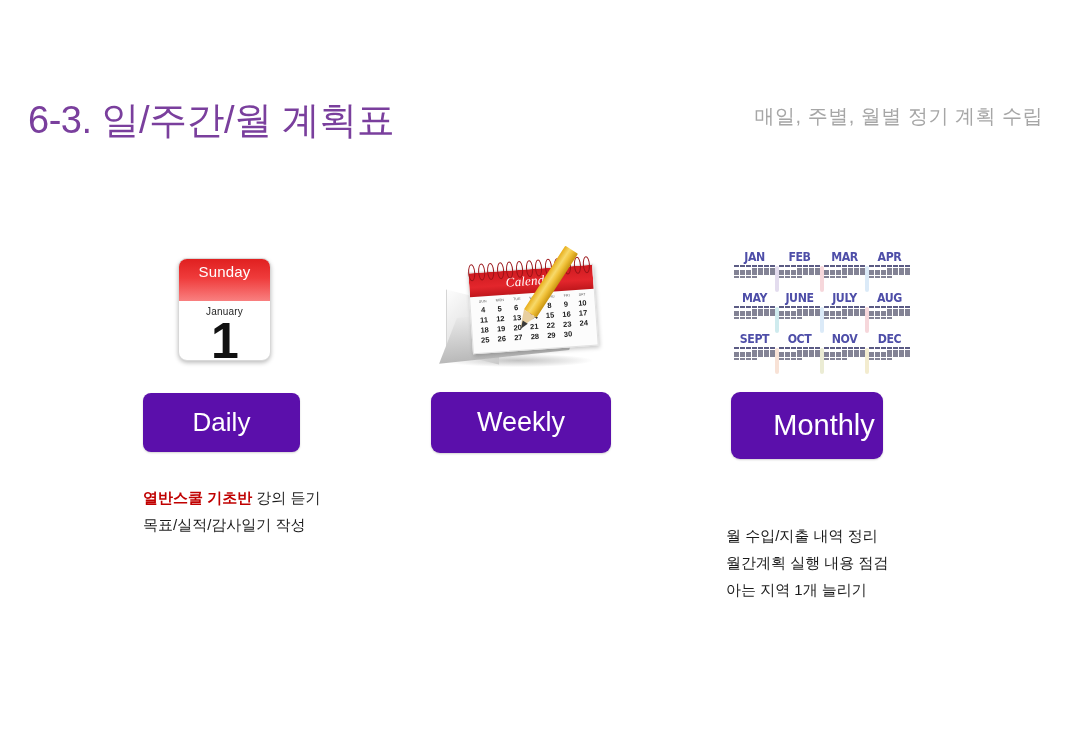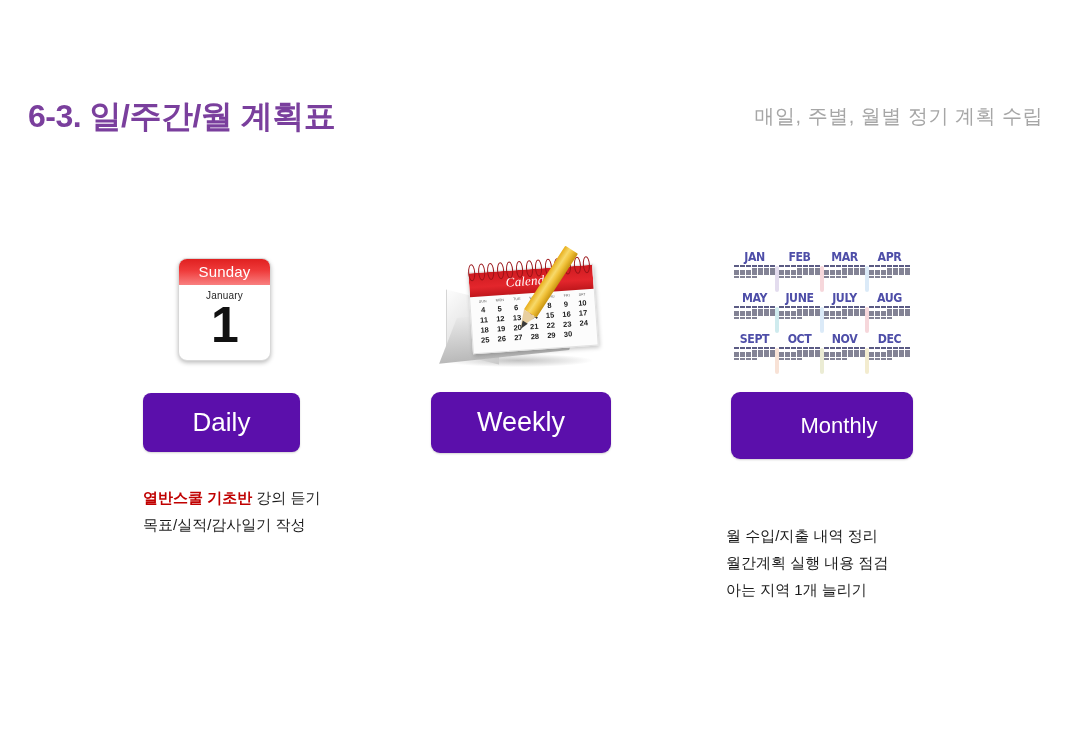--- a/index.html
+++ b/index.html
@@ -14,22 +14,22 @@
     overflow: hidden;
     font-family: "Liberation Sans", "DejaVu Sans", sans-serif;
     -webkit-font-smoothing: antialiased;
   }
 
   
   #slide-title {
     position: absolute;
     left: 28px;
     top: 95px;
-    font-size: 32px;
-    font-weight: 700;
+    font-size: 38px;
+    font-weight: 400;
     color: #7a3f9d;
     letter-spacing: -0.5px;
     white-space: nowrap;
   }
   #slide-subtitle {
     position: absolute;
     right: 24px;
     top: 103px;
     font-size: 20px;
     font-weight: 400;
@@ -59,21 +59,21 @@
     top: 18px;
     width: 91px;
     height: 101px;
     border-radius: 9px;
     background: #ffffff;
     border: 1px solid #d8d8d8;
     box-shadow: 0 2px 4px rgba(0,0,0,0.25);
     overflow: hidden;
   }
   #daily-calendar-header {
-    height: 26px;
+    height: 42px;
     background: linear-gradient(to bottom, #e02020 0%, #ef3b3b 45%, #f98080 100%);
     color: #ffffff;
     font-size: 15px;
     line-height: 26px;
     text-align: center;
     letter-spacing: 0.2px;
     font-weight: 400;
   }
   #daily-calendar-month {
     margin-top: 5px;
@@ -295,22 +295,22 @@
   }
   #button-weekly {
     position: absolute;
     left: 13px; top: 152px;
     width: 180px; height: 61px;
     font-size: 27px; line-height: 61px;
   }
   #button-monthly {
     position: absolute;
     left: 5px; top: 152px;
-    width: 182px; height: 67px;
-    font-size: 22px; line-height: 67px; padding-left: 34px;
+    width: 152px; height: 67px;
+    font-size: 29px; line-height: 67px; padding-left: 34px;
   }
 
   
   .task-list {
     position: absolute;
     list-style: none;
     margin: 0;
     padding: 0;
     font-size: 15px;
     line-height: 27px;

